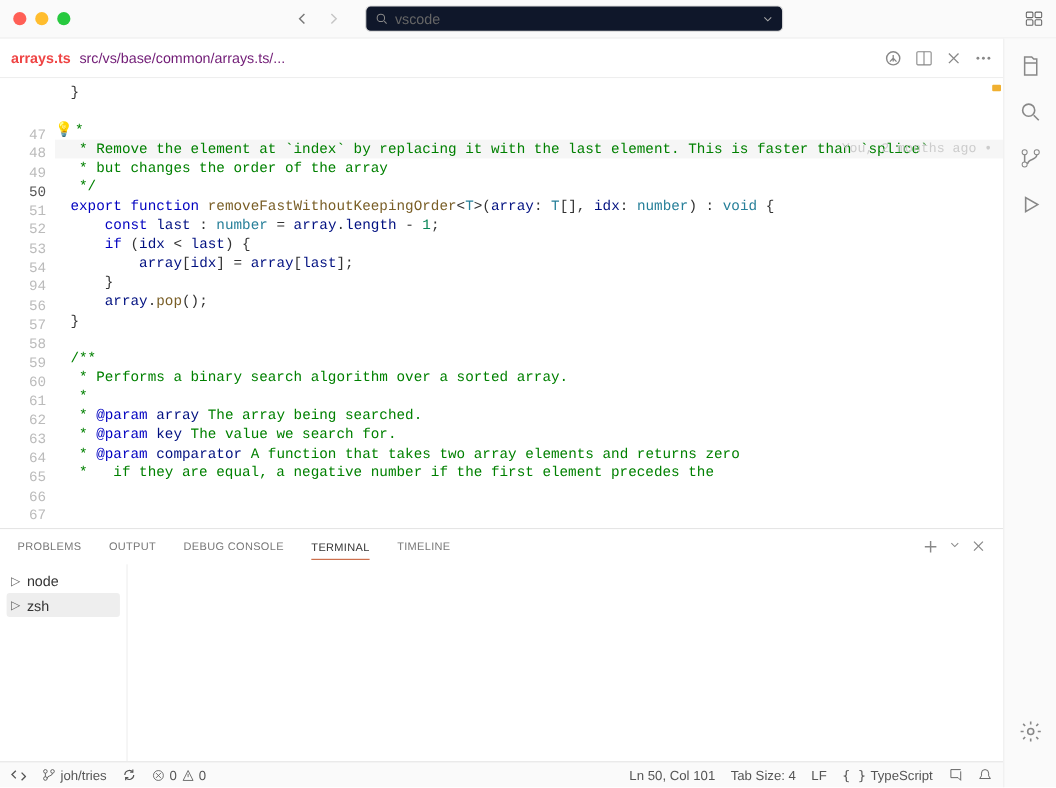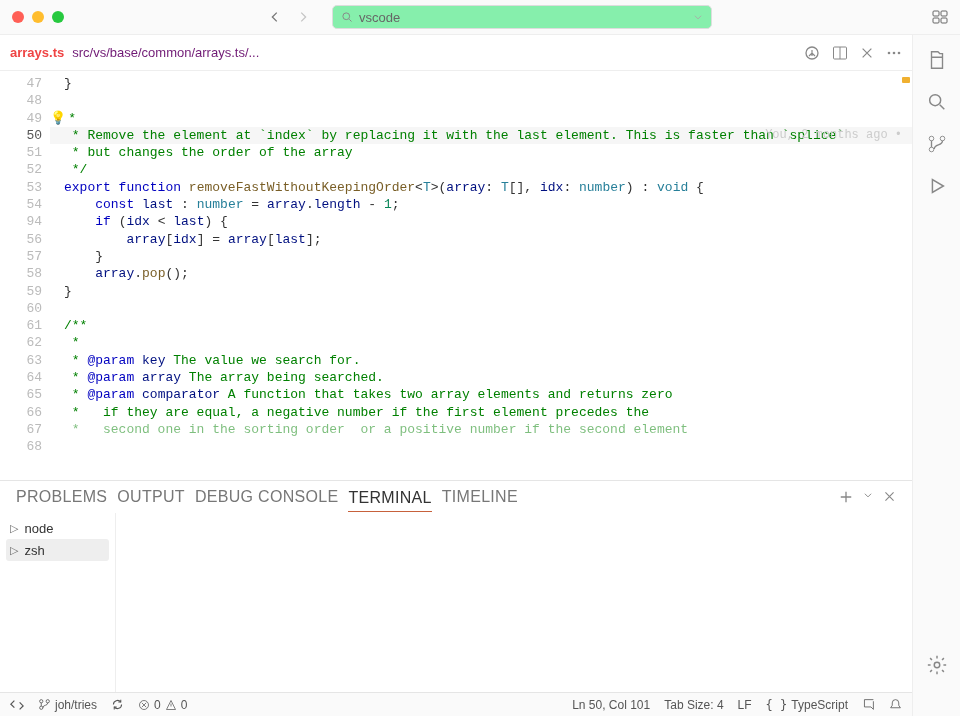--- a/index.html
+++ b/index.html
@@ -35,21 +35,21 @@
       flex: 0 0 380px;
       height: 24px;
       border: 1px solid #ddd;
       border-radius: 5px;
       display: flex;
       align-items: center;
       padding: 0 8px;
       gap: 6px;
       color: #666;
       margin-left: 10px;
-      background:#86efac;
+      background:#0f172a;
     }
     .searchbox .chev { margin-left: auto; color:#aaa; }
     .spacer { flex: 1; }
     .layout-toggle { color: #666; cursor:pointer; }
 
     
     .main-row { flex:1; display:flex; min-height:0; }
     .content-col { flex:1; display:flex; flex-direction:column; min-width:0; }
     .activity-bar-right {
       width: 48px;
@@ -89,20 +89,21 @@
       color:#333;
     }
     .editor-inner { display:flex; height:100%; }
     .gutter {
       width: 50px;
       text-align:right;
       color:#bbb;
       padding: 4px 8px 4px 4px;
       user-select:none;
       background:#fff;
+      margin-top:39px;
     }
     .gutter .ln { height:17.3px; }
     .gutter .ln.current { color:#555; font-weight:500; }
     .code { flex:1; padding:4px 0; position:relative; }
     .code-line { height:17.3px; white-space:pre; padding-left:14px; }
     .code-line.hl { background:#f6f6f6; }
     .blame { position:absolute; right:10px; color:#ccc; font-size:12px; }
 
     
     .kw { color:#0000c0; }
@@ -123,24 +124,24 @@
     .panel {
       height: 212px;
       border-top:1px solid #e5e5e5;
       display:flex;
       flex-direction:column;
     }
     .panel-tabs {
       height:32px;
       display:flex;
       align-items:center;
-      gap: 10px;
+      gap: 25px;
       padding: 0 16px;
       color:#777;
-      font-size:16px;
+      font-size:10px;
     }
     .panel-tabs .ptab { cursor:pointer; letter-spacing:0.3px; }
     .panel-tabs .ptab.active { color:#333; border-bottom:1px solid #c7613b; padding-bottom:4px; margin-bottom:-7px; }
     .panel-tabs .panel-actions { margin-left:auto; display:flex; gap:10px; color:#888; }
     .panel-tabs .panel-actions .pa { cursor:pointer; }
 
     .panel-body { flex:1; display:flex; }
     .term-sidebar {
       width:116px;
       border-right:1px solid #eee;
@@ -306,26 +307,26 @@
           <div class="code-line"><span class="jd"> */</span></div>
           <div class="code-line"><span class="kw">export function</span> <span class="fn">removeFastWithoutKeepingOrder</span>&lt;<span class="ty">T</span>&gt;(<span class="pm">array</span>: <span class="ty">T</span>[], <span class="pm">idx</span>: <span class="ty">number</span>) : <span class="ty">void</span> {</div>
           <div class="code-line">    <span class="kw">const</span> <span class="pm">last</span> : <span class="ty">number</span> = <span class="pm">array</span>.<span class="pm">length</span> - <span class="nm">1</span>;</div>
           <div class="code-line">    <span class="kw">if</span> (<span class="pm">idx</span> &lt; <span class="pm">last</span>) {</div>
           <div class="code-line">        <span class="pm">array</span>[<span class="pm">idx</span>] = <span class="pm">array</span>[<span class="pm">last</span>];</div>
           <div class="code-line">    }</div>
           <div class="code-line">    <span class="pm">array</span>.<span class="fn">pop</span>();</div>
           <div class="code-line">}</div>
           <div class="code-line"></div>
           <div class="code-line"><span class="jd">/**</span></div>
+          <div class="code-line"><span class="jd"> * Performs a binary search algorithm over a sorted array.</span></div>
           <div class="code-line"><span class="jd"> *</span></div>
+          <div class="code-line"><span class="jd"> * </span><span class="tag">@param</span><span class="jd"> </span><span class="pm">array</span><span class="jd"> The array being searched.</span></div>
           <div class="code-line"><span class="jd"> * </span><span class="tag">@param</span><span class="jd"> </span><span class="pm">key</span><span class="jd"> The value we search for.</span></div>
-          <div class="code-line"><span class="jd"> * </span><span class="tag">@param</span><span class="jd"> </span><span class="pm">array</span><span class="jd"> The array being searched.</span></div>
           <div class="code-line"><span class="jd"> * </span><span class="tag">@param</span><span class="jd"> </span><span class="pm">comparator</span><span class="jd"> A function that takes two array elements and returns zero</span></div>
           <div class="code-line"><span class="jd"> *   if they are equal, a negative number if the first element precedes the</span></div>
-          <div class="code-line" style="opacity:.5"><span class="jd"> *   second one in the sorting order  or a positive number if the second element</span></div>
         </div>
       </div>
     </div>
 
     <div class="panel">
       <div class="panel-tabs">
         <span class="ptab">PROBLEMS</span>
         <span class="ptab">OUTPUT</span>
         <span class="ptab">DEBUG CONSOLE</span>
         <span class="ptab active">TERMINAL</span>

